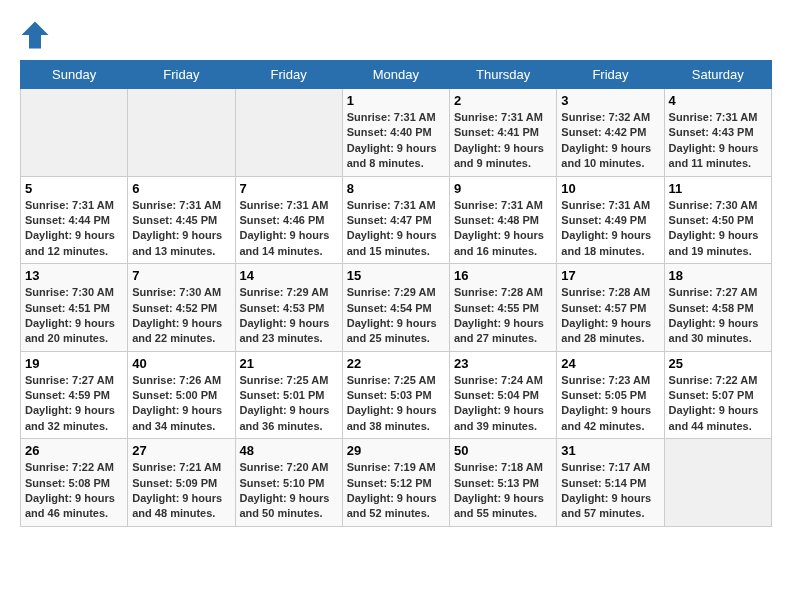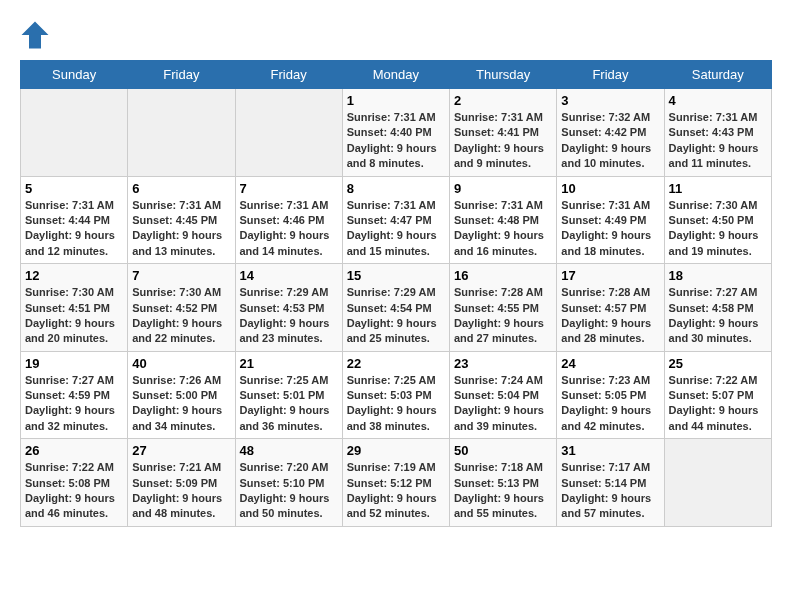--- a/index.html
+++ b/index.html
@@ -164,21 +164,21 @@
           <span class="day-num">10</span>
           <div class="day-info">Sunrise: 7:31 AM<br>Sunset: 4:49 PM<br>Daylight: 9 hours and 18 minutes.</div>
         </td>
         <td>
           <span class="day-num">11</span>
           <div class="day-info">Sunrise: 7:30 AM<br>Sunset: 4:50 PM<br>Daylight: 9 hours and 19 minutes.</div>
         </td>
       </tr>
       <tr>
         <td>
-          <span class="day-num">12</span>
+          <span class="day-num">13</span>
           <div class="day-info">Sunrise: 7:30 AM<br>Sunset: 4:51 PM<br>Daylight: 9 hours and 20 minutes.</div>
         </td>
         <td>
           <span class="day-num">7</span>
           <div class="day-info">Sunrise: 7:30 AM<br>Sunset: 4:52 PM<br>Daylight: 9 hours and 22 minutes.</div>
         </td>
         <td>
           <span class="day-num">14</span>
           <div class="day-info">Sunrise: 7:29 AM<br>Sunset: 4:53 PM<br>Daylight: 9 hours and 23 minutes.</div>
         </td>

